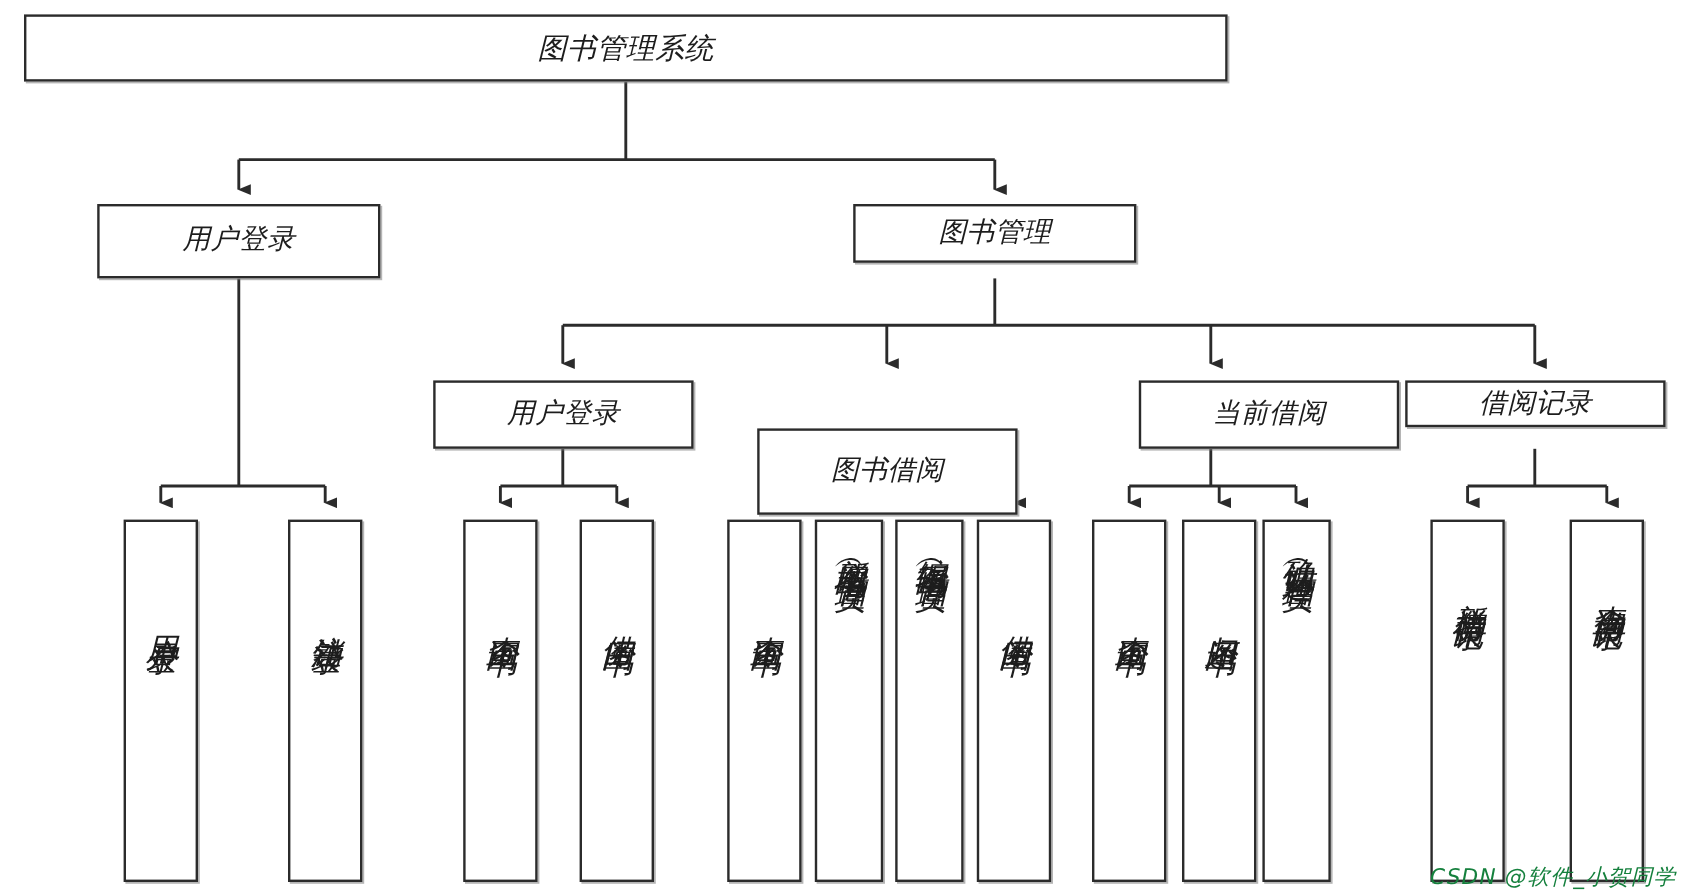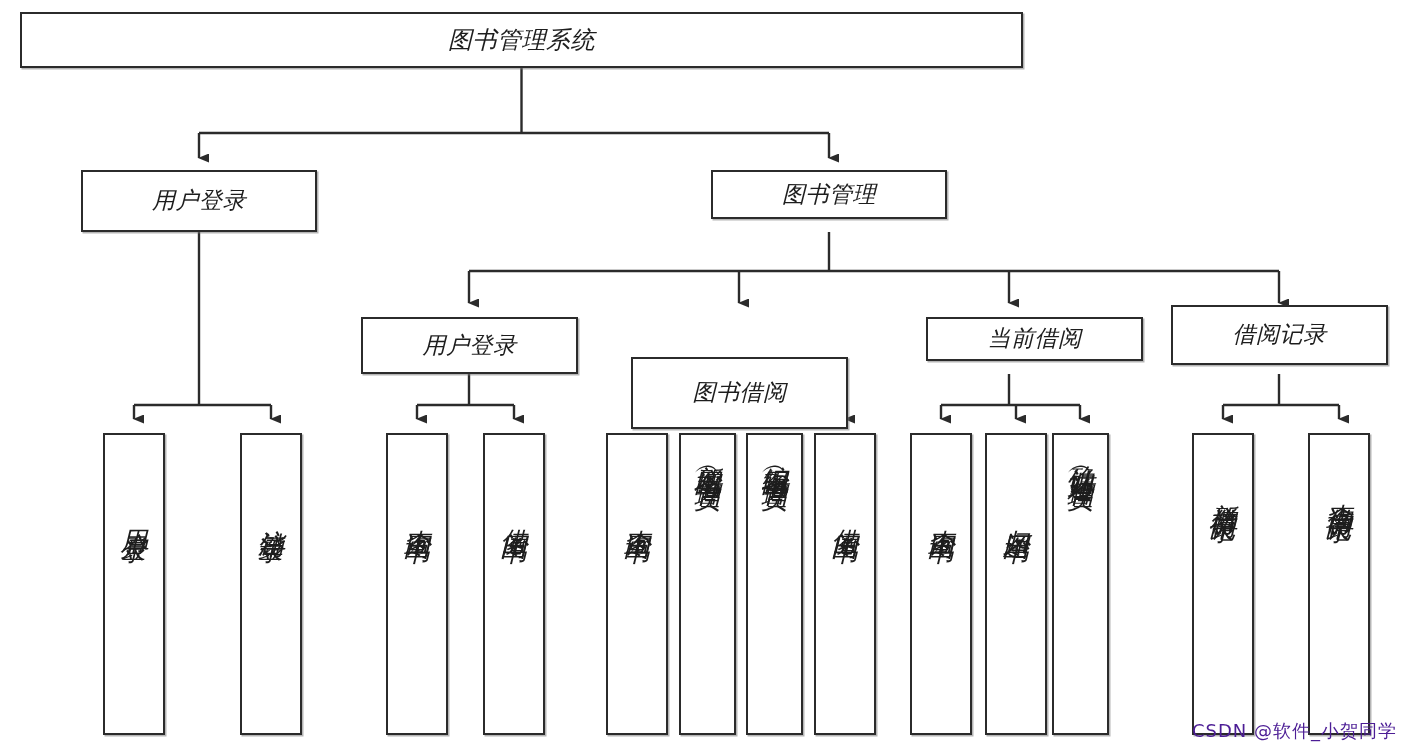--- a/index.html
+++ b/index.html
@@ -70,24 +70,25 @@
     padding-top: 40px;
   }
   .node.vert.top .label {
     padding-top: 2px;
   }
   #watermark {
     position: absolute;
     right: 8px;
     bottom: 4px;
     font-size: 18px;
-    color: #4c1d95;
+    color: #15803d;
     letter-spacing: 1px;
     white-space: nowrap;
     user-select: none;
+    font-style: italic;
   }
 </style>
 </head>
 <body>
 
 <div id="diagram-root">
 
   <svg id="edge-layer" viewBox="0 0 1405 747" width="1405" height="747" xmlns="http://www.w3.org/2000/svg">
     <defs>
       <marker id="arrowhead" markerWidth="9" markerHeight="11" refX="4.5" refY="10" orient="auto" markerUnits="userSpaceOnUse">
@@ -148,24 +149,24 @@
   <div class="node horiz" id="n-l2-1" style="left: 711px; top: 170px; width: 236px; height: 49px;">
     <span class="label">图书管理</span>
   </div>
 
   <div class="node horiz" id="n-l3-0" style="left: 361px; top: 317px; width: 217px; height: 57px;">
     <span class="label">用户登录</span>
   </div>
   <div class="node horiz" id="n-l3-1" style="left: 631px; top: 317px; width: 217px; height: 72px; margin-top: 40px;">
     <span class="label">图书借阅</span>
   </div>
-  <div class="node horiz" id="n-l3-2" style="left: 926px; top: 317px; width: 217px; height: 44px;">
+  <div class="node horiz" id="n-l3-2" style="left: 949px; top: 317px; width: 217px; height: 57px;">
     <span class="label">当前借阅</span>
   </div>
-  <div class="node horiz" id="n-l3-3" style="left: 1171px; top: 305px; width: 217px; height: 60px;">
+  <div class="node horiz" id="n-l3-3" style="left: 1171px; top: 317px; width: 217px; height: 39px;">
     <span class="label">借阅记录</span>
   </div>
 
   <div class="node vert mid" id="n-lf-0" style="left: 103px; top: 433px; width: 62px; height: 302px;">
     <span class="label">用户登录</span>
   </div>
   <div class="node vert mid" id="n-lf-1" style="left: 240px; top: 433px; width: 62px; height: 302px;">
     <span class="label">注销登录</span>
   </div>
   <div class="node vert mid" id="n-lf-2" style="left: 386px; top: 433px; width: 62px; height: 302px;">

